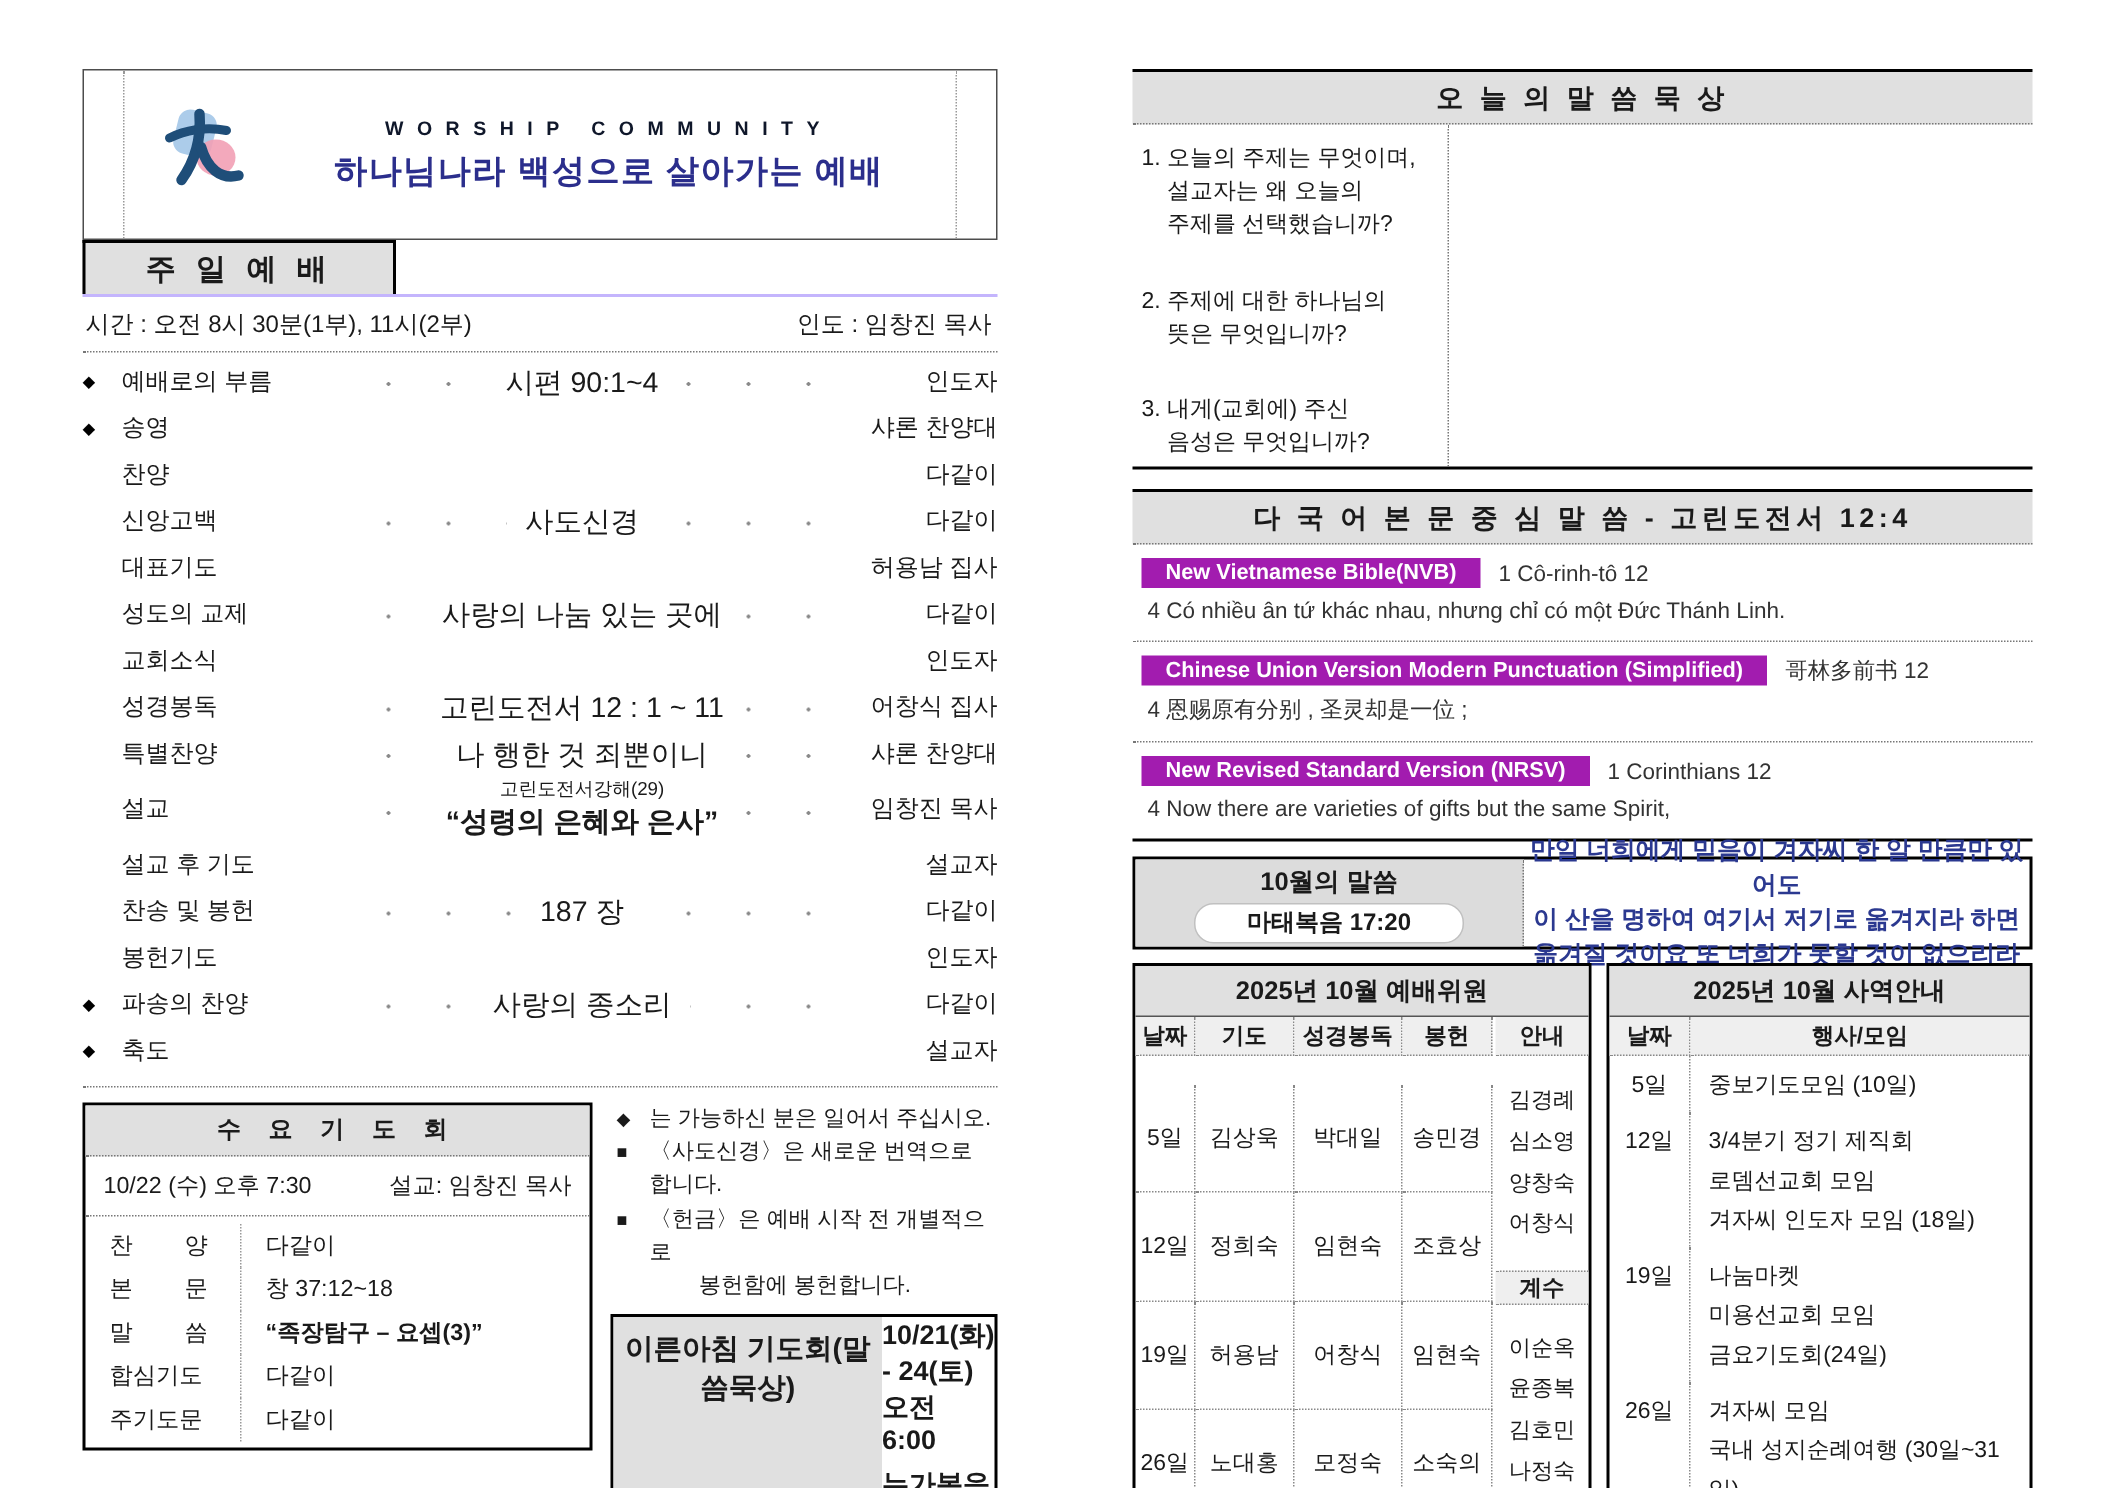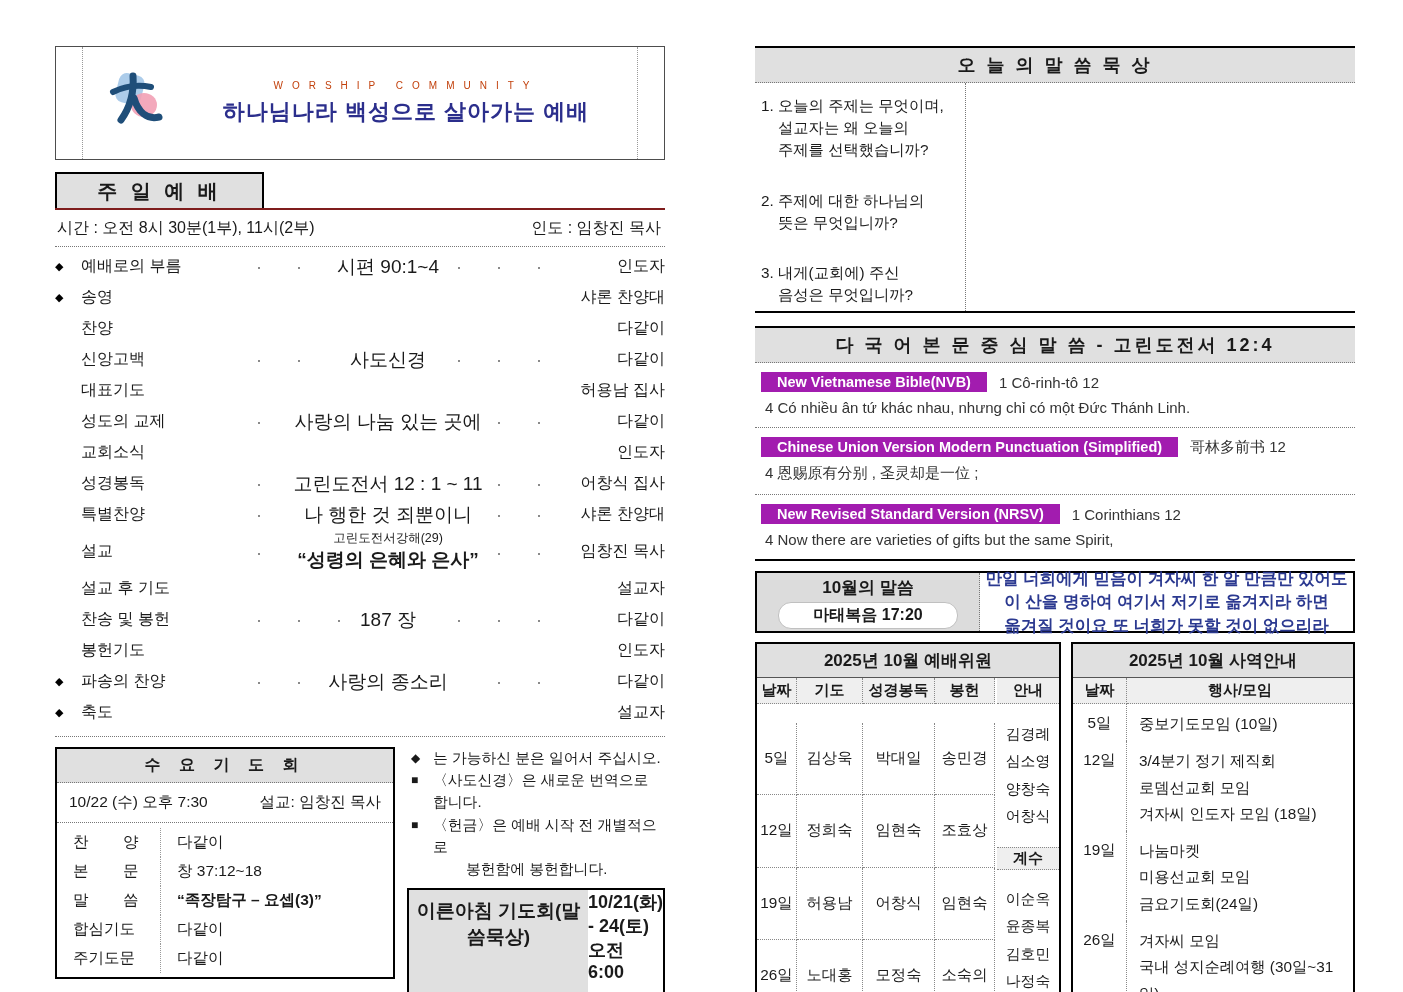--- a/index.html
+++ b/index.html
@@ -7,25 +7,25 @@
   .canvas{position:relative;width:1403px;height:992px;background:#fff;overflow:hidden;}
   .page{position:absolute;top:46px;}
   .page-left{left:55px;width:610px;}
   .page-right{left:755px;width:600px;}
 
   
   .masthead{border:1px solid #4d4d4d;height:112px;display:flex;align-items:stretch;padding:0 26px;background:#fff;}
   .masthead-inner{flex:1;border-left:1px dotted #999;border-right:1px dotted #999;display:flex;align-items:center;gap:20px;padding:0 10px;}
   .logo{flex:0 0 auto;margin-left:14px;}
   .mast-text{flex:1;text-align:center;}
-  .eyebrow{color:#c2410c;font-size:10px;letter-spacing:9px;font-weight:normal;margin-bottom:6px;}
+  .eyebrow{color:#0f172a;font-size:13px;letter-spacing:9px;font-weight:bold;margin-bottom:6px;}
   .mast-title{color:#2b2e8c;font-size:22px;font-weight:bold;letter-spacing:1px;}
 
   
-  .sec-rule{border-bottom:2px solid #7f1d1d;margin-top:12px;}
+  .sec-rule{border-bottom:2px solid #c4b5fd;}
   .title-box{width:205px;border:2px solid #000;border-bottom:none;background:#e0e0e0;text-align:center;
     font-weight:bold;font-size:20px;padding:4px 0 3px;letter-spacing:4px;}
   .time-row{display:flex;justify-content:space-between;padding:8px 4px 7px 2px;border-bottom:1px dotted #777;font-size:16px;}
   .order-list{padding-top:4px;}
   .order-row{display:flex;align-items:center;min-height:31px;font-size:16px;}
   .diamond{width:26px;font-size:11px;color:#000;}
   .order-name{width:152px;}
   .order-center{flex:1;text-align:center;position:relative;
     background-image:radial-gradient(circle,#8a8a8a 1.1px,rgba(0,0,0,0) 1.3px);
     background-size:40px 12px;background-repeat:repeat-x;background-position:6px 58%;}
@@ -66,21 +66,21 @@
   .multilang{margin-top:13px;border-top:2px solid #000;border-bottom:2px solid #000;}
   .ml-block{padding:9px 6px 11px;}
   .ml-block + .ml-block{border-top:1px dotted #777;}
   .ml-badge-row{display:flex;align-items:center;gap:12px;}
   .ml-badge{background:#a21caf;color:#fff;font-weight:bold;font-size:14.5px;padding:2px 16px;}
   .ml-ref{font-size:15px;color:#333;}
   .ml-verse{margin-top:7px;font-size:15px;color:#333;padding-left:4px;}
 
   
   .october{margin-top:10px;border:2.5px solid #000;display:flex;height:58px;}
-  .oct-left{width:222px;background:#dcdcdc;border-right:1px dotted #777;display:flex;flex-direction:column;align-items:center;justify-content:center;gap:3px;padding:4px 0;}
+  .oct-left{width:222px;background:#dcdcdc;border-right:1px dotted #777;display:flex;flex-direction:column;align-items:center;justify-content:center;gap:3px;padding:4px 18px;}
   .oct-title{font-weight:bold;font-size:17px;}
   .oct-ref{background:#fff;border:1px solid #c0c0c0;border-radius:13px;padding:2px 34px;font-weight:bold;font-size:16px;}
   .oct-verse{flex:1;display:flex;align-items:center;justify-content:center;text-align:center;color:#2b3990;font-weight:bold;
     font-size:16.5px;line-height:1.4;white-space:pre-line;}
 
   
   .tables-row{display:flex;gap:10px;margin-top:9px;align-items:stretch;min-height:266px;}
   .tbl{border:2px solid #000;display:flex;flex-direction:column;}
   .committee{width:302px;}
   .ministry{flex:1;}

